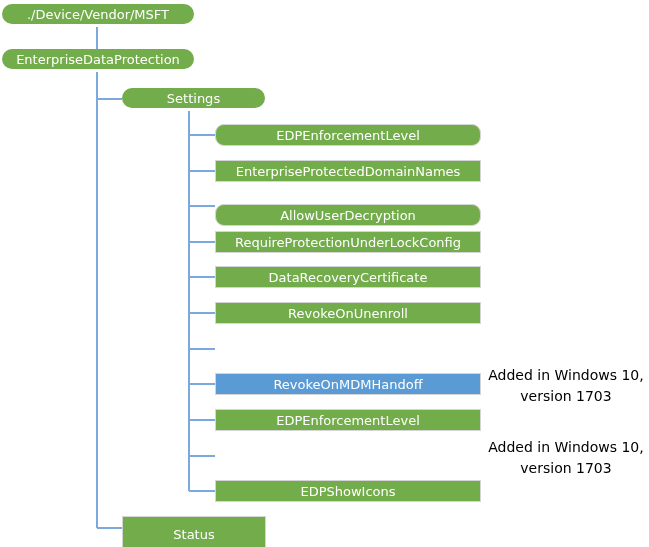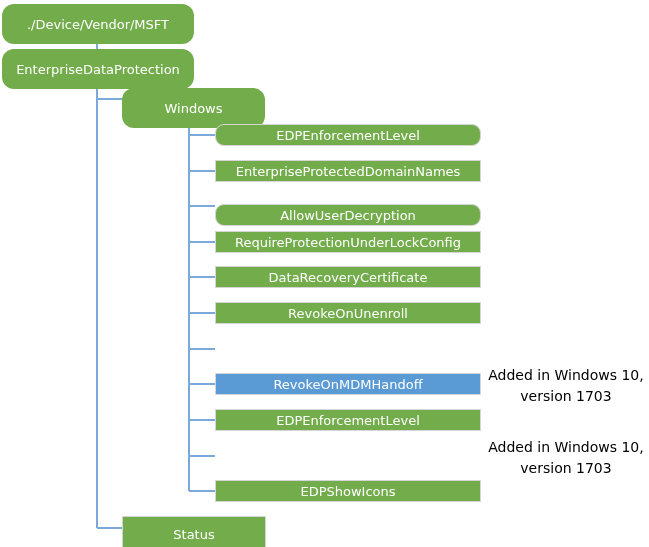--- a/index.html
+++ b/index.html
@@ -27,21 +27,21 @@
     z-index: 1;
     display: flex;
     align-items: center;
     justify-content: center;
     color: var(--node-text, #ffffff);
     font-size: 13px;
     box-sizing: border-box;
     white-space: nowrap;
   }
   .stadium {
-    height: 40px;
+    height: 20px;
     border-radius: 12px;
     background: var(--green, #73AC4B);
   }
   .rect {
     left: 215px;
     width: 266px;
     height: 22px;
     background: var(--green, #73AC4B);
     border: 1px solid #d5d5d5;
   }
@@ -88,21 +88,21 @@
       M189 384 H215
       M189 420 H215
       M189 456 H215
       M189 491 H215"></path>
   </svg>
 
   <div class="node stadium" style="left:2px; top:4px; width:192px;">./Device/Vendor/MSFT</div>
 
   <div class="node stadium" style="left:2px; top:49px; width:192px;">EnterpriseDataProtection</div>
 
-  <div class="node stadium" style="left:122px; top:88px; width:143px;">Windows</div>
+  <div class="node stadium" style="left:122px; top:88px; width:143px;">Settings</div>
 
   <div class="node rect" style="top:124px;border-radius:9px;">EDPEnforcementLevel</div>
 
   <div class="node rect" style="top:160px;">EnterpriseProtectedDomainNames</div>
 
   <div class="node rect" style="top:204px;border-radius:9px;">AllowUserDecryption</div>
 
   <div class="node rect" style="top:231px;">RequireProtectionUnderLockConfig</div>
 
   <div class="node rect" style="top:266px;">DataRecoveryCertificate</div>

